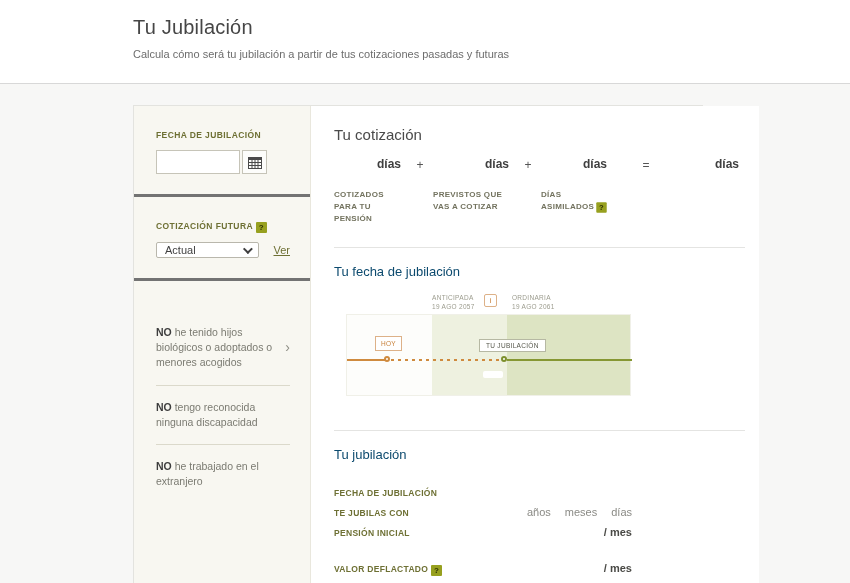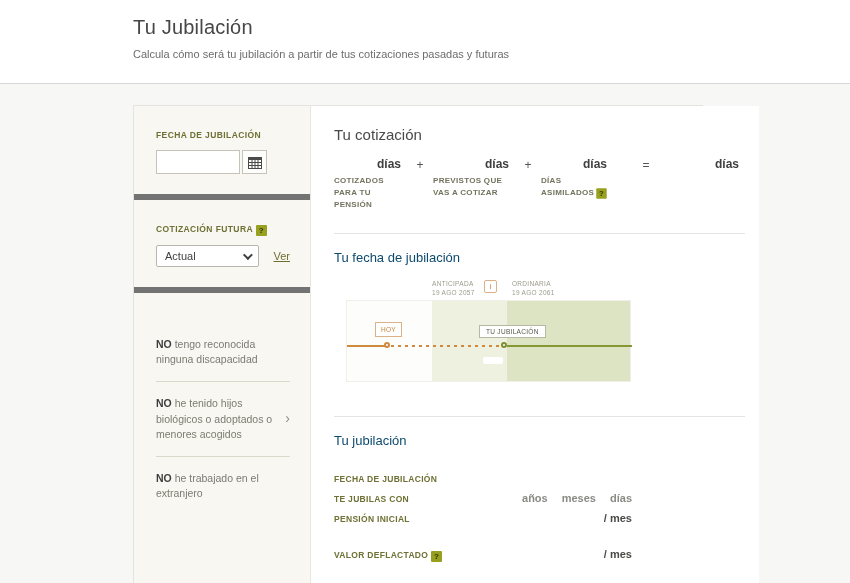--- a/index.html
+++ b/index.html
@@ -30,21 +30,21 @@
   }
 
   
   .sidebar {
     width: 177px;
     background: #f8f7f1;
     border-right: 1px solid #e9e7dd;
     flex-shrink: 0;
   }
   .sb-section { padding: 24px 20px 20px 22px; }
-  .sb-section + .sb-section { border-top: 6px solid #737373; }
+  .sb-section + .sb-section { border-top: 3px solid #737373; }
   .sb-label {
     font-size: 8.5px; font-weight: 700; letter-spacing: 0.4px;
     color: #6e7034; text-transform: uppercase;
   }
   .input-row { display: flex; margin-top: 10px; align-items: stretch; }
   .date-input {
     width: 84px; height: 24px; border: 1px solid #c6c4b8; background: #fff;
     font-size: 11px; padding: 0 5px; color: #444; outline: none;
   }
   .cal-btn {
@@ -53,21 +53,21 @@
     display: flex; align-items: center; justify-content: center; cursor: pointer;
   }
   .help-badge {
     display: inline-block; width: 11px; height: 11px; margin-left: 3px;
     background: #97a01f; color: #2e3000; border-radius: 1px;
     font-size: 8px; font-weight: 700; text-align: center; line-height: 11px;
     vertical-align: -1px;
   }
   .select-row { display: flex; align-items: center; margin-top: 9px; }
   .fake-select {
-    width: 108px; height: 22px; background: #fff; border: 1px solid #b9b7ac;
+    width: 108px; height: 16px; background: #fff; border: 1px solid #b9b7ac;
     border-radius: 2px; font-size: 11px; color: #3f3f3f;
     display: flex; align-items: center; justify-content: space-between;
     padding: 0 8px; cursor: pointer;
   }
   .sel-chev {
     width: 7px; height: 7px; border-right: 2px solid #3f3f3f; border-bottom: 2px solid #3f3f3f;
     transform: rotate(45deg) translateY(-2px);
   }
   .ver-link {
     margin-left: 14px; font-size: 11px; color: #6e7034;
@@ -93,21 +93,21 @@
 
   
   .formula { display: flex; margin-top: 14px; }
   .f-col { display: flex; flex-direction: column; }
   .f-col .f-val {
     font-size: 12px; font-weight: 700; color: #3f3f3f; text-align: right;
     padding-right: 6px; height: 18px;
   }
   .f-col .f-lab {
     font-size: 8px; font-weight: 700; letter-spacing: 0.3px; line-height: 1.5;
-    color: #73735f; text-transform: uppercase; margin-top: 0;
+    color: #73735f; text-transform: uppercase; margin-top: 14px;
   }
   .f-op { font-size: 12px; color: #555; width: 26px; text-align: center; height: 18px; padding-top: 1px; }
   .c1 { width: 73px; } .c2 { width: 82px; } .c3 { width: 72px; }
   .op3 { width: 66px; } .c4 { width: 66px; }
   .f-col .f-lab .help-badge { margin-left: 2px; transform: scale(0.95); }
 
   .sp-24 { height: 22px; } .sp-18 { height: 16px; }
 
   
   .tl-wrap { margin-left: 12px; margin-top: 14px; }
@@ -163,21 +163,21 @@
 
   
   .jub-rows { width: 298px; margin-top: 22px; }
   .jub-row { display: flex; align-items: baseline; justify-content: space-between; padding: 4px 0; }
   .jub-row.gap-top { margin-top: 16px; }
   .jub-label {
     font-size: 8.5px; font-weight: 700; letter-spacing: 0.3px;
     color: #6e7034; text-transform: uppercase;
   }
   .jub-value { font-size: 11px; color: #4a4a46; font-weight: 700; }
-  .jub-units { font-size: 11px; color: #8a8a85; font-weight: 700; }
+  .jub-units { font-size: 11px; color: #8a8a85; font-weight: 400; }
   .jub-units span { margin-left: 14px; }
 
   .disclaimer {
     margin-top: 16px; font-size: 11px; line-height: 1.6; color: #85857c;
     text-align: justify;
   }
 </style>
 </head>
 <body>
 
@@ -217,25 +217,25 @@
           <span>Actual</span>
           <span class="sel-chev"></span>
         </div>
         <a class="ver-link">Ver</a>
       </div>
     </div>
 
     <div class="sb-section">
       <ul class="sit-list">
         <li class="sit-item">
-          <span class="sit-no">NO</span><span> tengo reconocida ninguna discapacidad</span>
+          <span class="sit-no">NO</span><span> he tenido hijos biológicos o adoptados o menores acogidos</span>
+          <span class="sit-chevron">›</span>
         </li>
         <li class="sit-item">
-          <span class="sit-no">NO</span><span> he tenido hijos biológicos o adoptados o menores acogidos</span>
-          <span class="sit-chevron">›</span>
+          <span class="sit-no">NO</span><span> tengo reconocida ninguna discapacidad</span>
         </li>
         <li class="sit-item">
           <span class="sit-no">NO</span><span> he trabajado en el extranjero</span>
         </li>
 
       </ul>
     </div>
   </aside>
 
   <section class="main">

